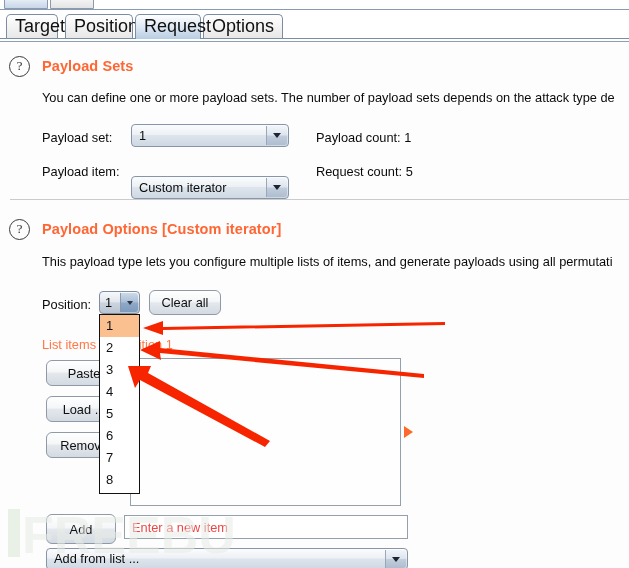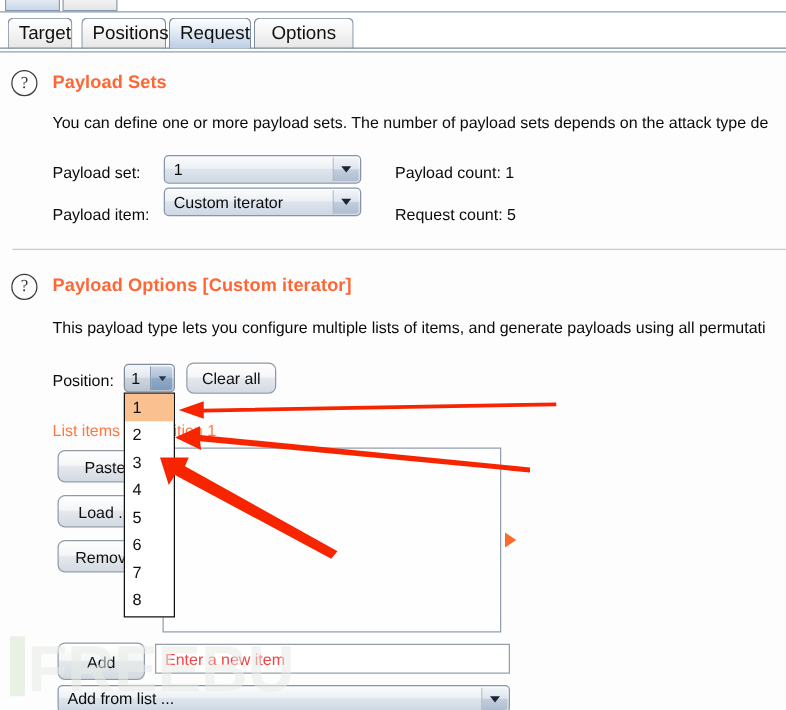--- a/index.html
+++ b/index.html
@@ -58,24 +58,23 @@
     background: #ffffff;
   }
   .tabbar .tab {
     position: absolute;
     top: 3px;
     height: 25px;
     box-sizing: border-box;
     border: 1px solid #7d8ca0;
     border-bottom: none;
     border-radius: 5px 5px 0 0;
-    font-size: 15px;
+    font-size: 18px;
     color: #101010;
     line-height: 23px;
-    text-align: center;
     padding: 0 8px;
     background: linear-gradient(to bottom, #ffffff 0%, #f2f2f2 55%, #e6e6e6 100%);
     cursor: default;
   }
   .tabbar .tab.active {
     background: linear-gradient(to bottom, #ffffff 0%, #dde8f4 50%, #b9cde3 100%);
     z-index: 5;
   }
   .tabbar .tabline {
     position: absolute;
@@ -333,21 +332,21 @@
   <div class="lbl" style="left:42px; top:130px;">Payload set:</div>
   <div class="combo" style="left:131px; top:124px; width:158px; height:23px; line-height:23px;">
     <div class="combo-text">1</div>
     <div class="combo-btn">
       <span class="caret-down"></span>
     </div>
   </div>
   <div class="lbl" style="left:316px; top:130px;">Payload count:  1</div>
 
   <div class="lbl" style="left:42px; top:164px;">Payload item:</div>
-  <div class="combo" style="left:131px; top:150px; width:158px; height:23px; line-height:23px;">
+  <div class="combo" style="left:131px; top:176px; width:158px; height:23px; line-height:23px;">
     <div class="combo-text">Custom iterator</div>
     <div class="combo-btn">
       <span class="caret-down"></span>
     </div>
   </div>
   <div class="lbl" style="left:316px; top:164px;">Request count:  5</div>
 
   <div class="sep" style="left:10px; top:199px; width:619px;"></div>
 
   <div class="help-icon" style="left:9px; top:219px;">?</div>

